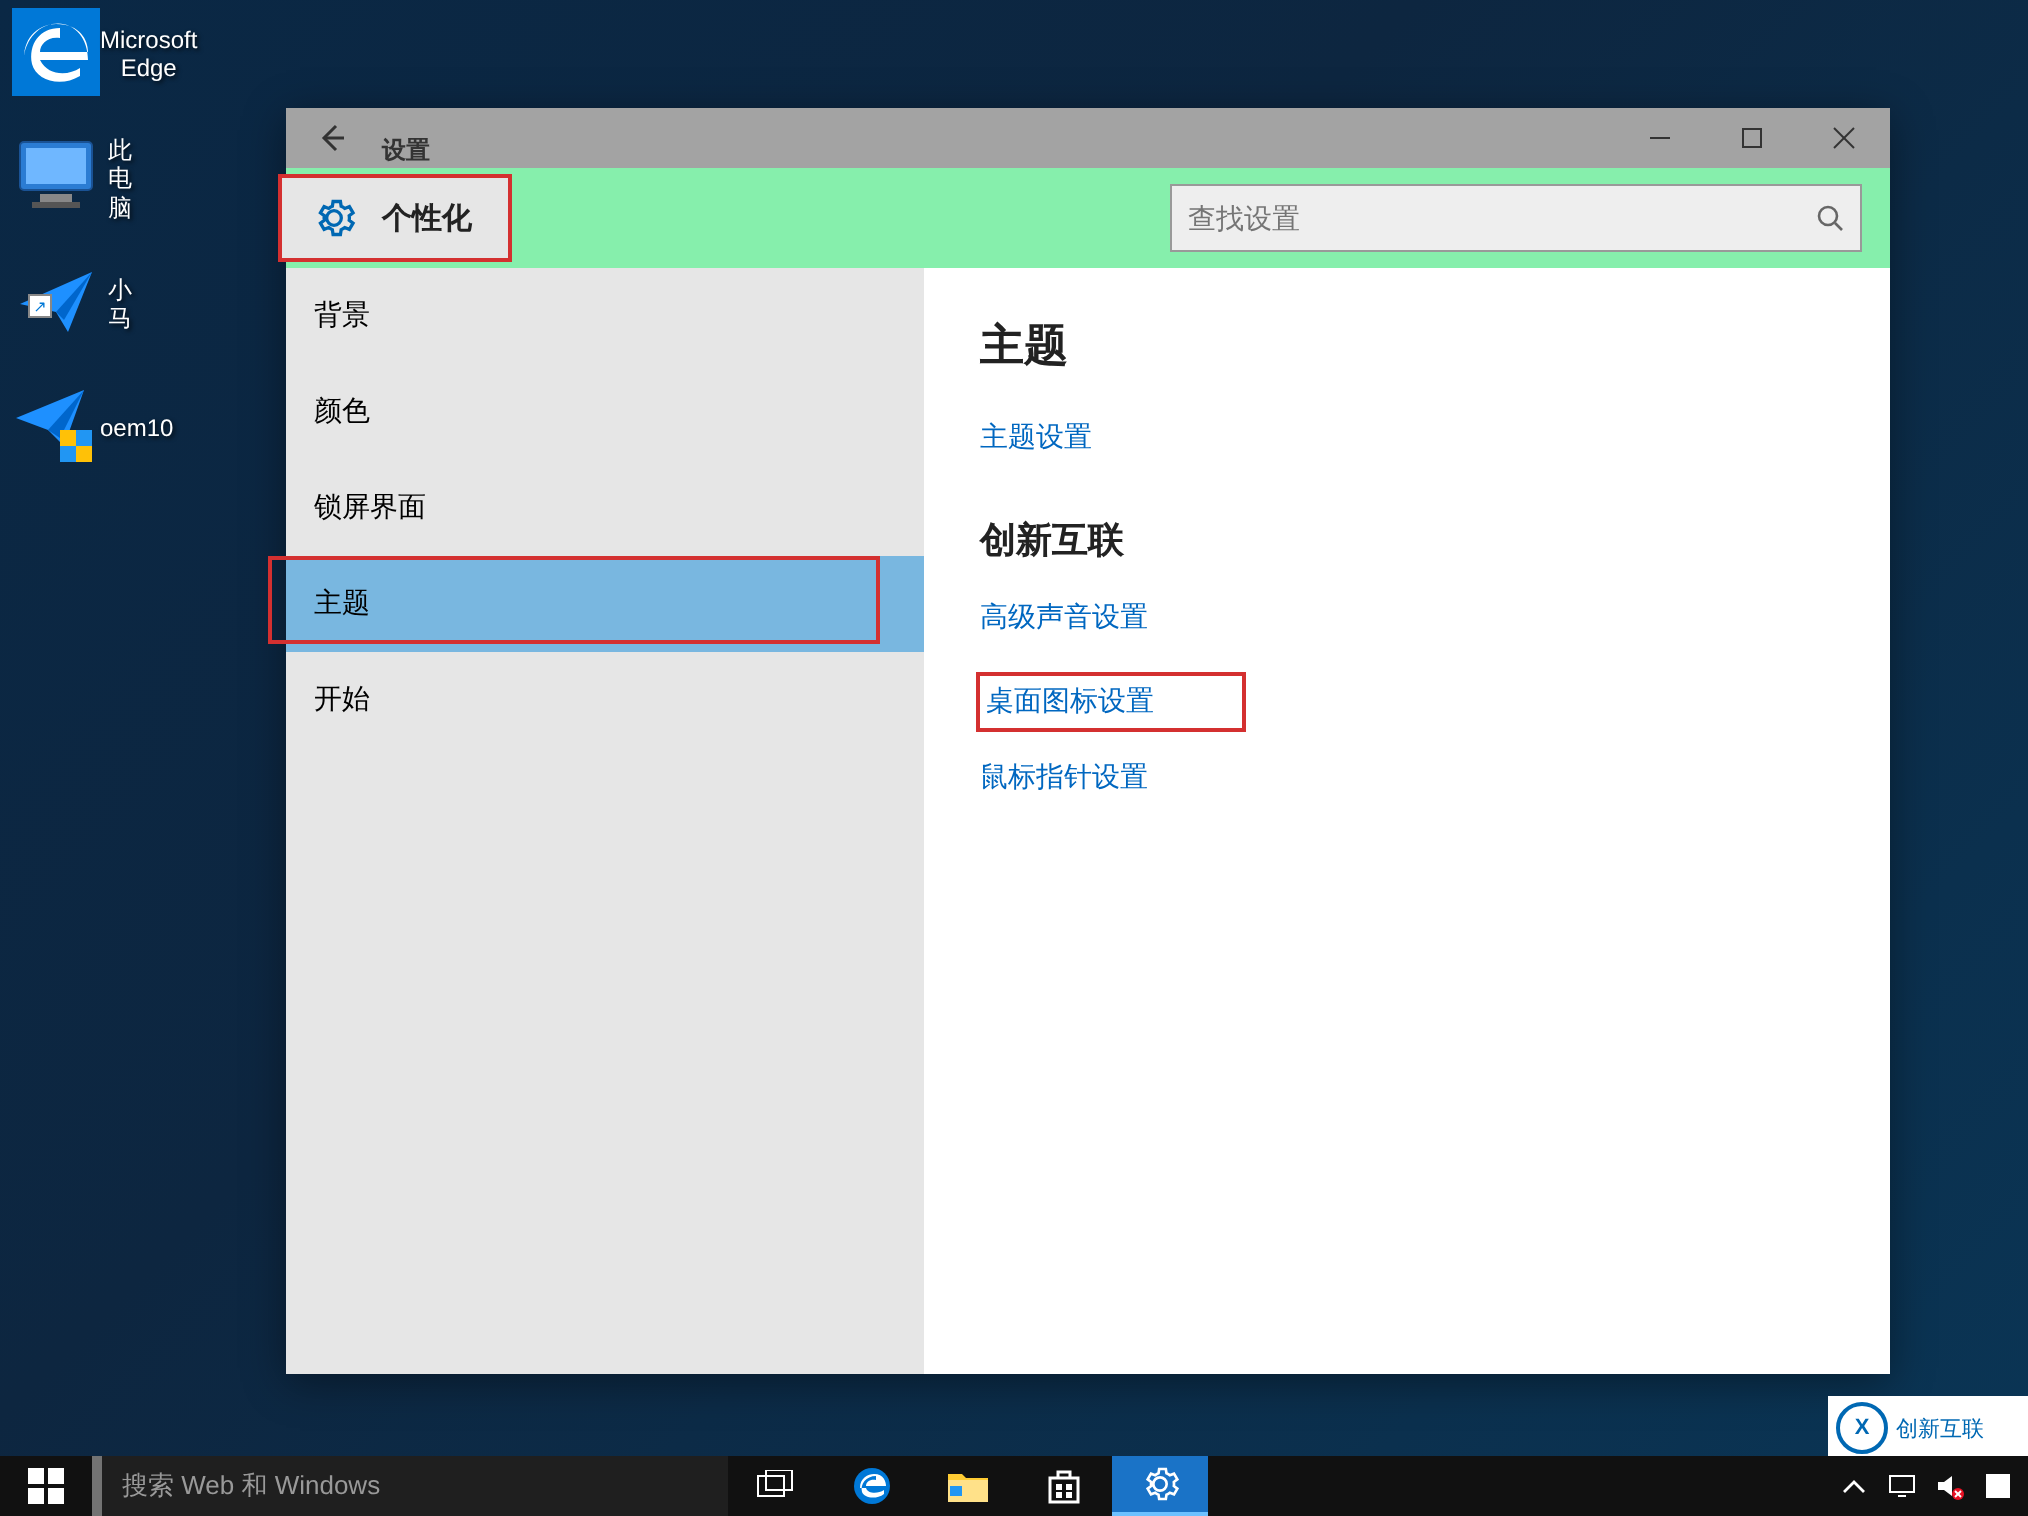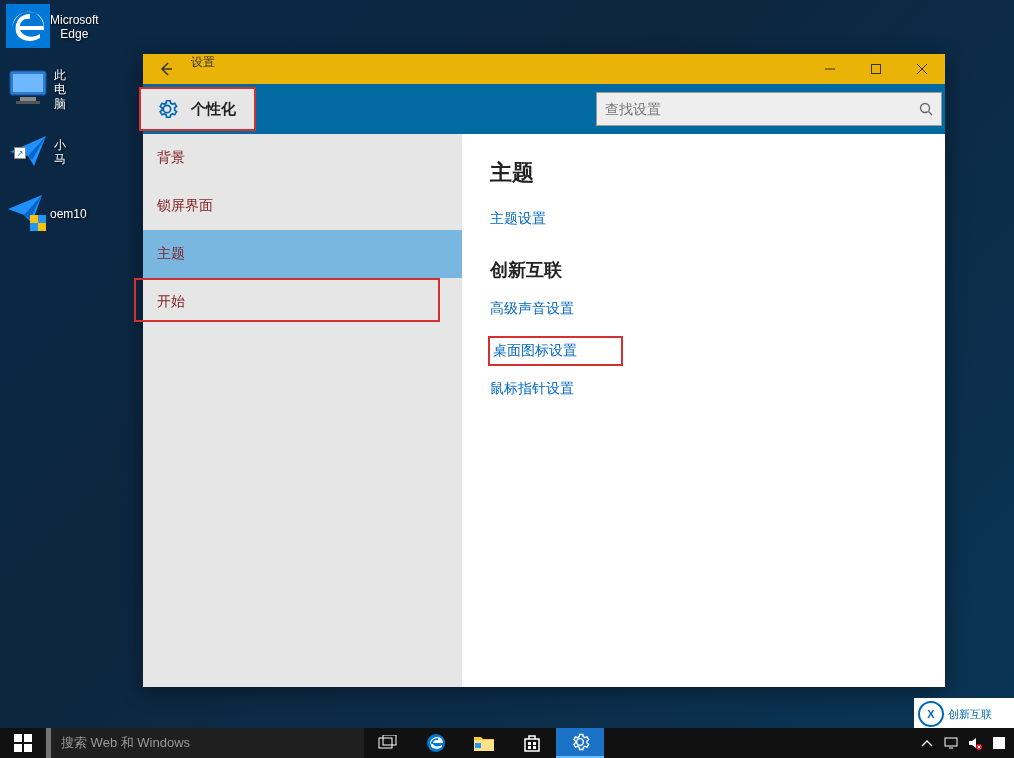--- a/index.html
+++ b/index.html
@@ -8,37 +8,37 @@
 
 .desktop-icons { position: absolute; left: 6px; top: 4px; display: flex; flex-direction: column; gap: 18px; }
 .desktop-icon { width: 64px; display: flex; flex-direction: row; align-items: center; cursor: pointer; }
 .desktop-icon .icon-img { width: 44px; height: 44px; display: flex; align-items: center; justify-content: center; }
 .desktop-icon .icon-label { color: #fff; font-size: 12px; text-align: center; text-shadow: 1px 1px 2px rgba(0,0,0,.8); margin-top: 2px; line-height: 1.2; }
 .shortcut-arrow { position: absolute; bottom: 14px; left: 8px; width: 12px; height: 12px; background: #fff; border: 1px solid #888; display: flex; align-items: center; justify-content: center; font-size: 8px; color: #0078d7; }
 .desktop-icon { position: relative; }
 
 
 .settings-window { position: absolute; left: 143px; top: 54px; width: 802px; height: 633px; background: #fff; box-shadow: 0 4px 20px rgba(0,0,0,.4); display: flex; flex-direction: column; }
-.titlebar { height: 30px; background: #eab308; display: flex; align-items: flex-start; }
+.titlebar { height: 30px; background: #a3a3a3; display: flex; align-items: flex-end; font-weight: bold; }
 .back-btn { width: 46px; height: 30px; display:flex; align-items:center; justify-content:center; cursor:pointer; }
 .window-title { font-size: 12px; color: #333; margin-left: 2px; }
 .win-controls { margin-left: auto; display: flex; }
 .win-btn { width: 46px; height: 30px; display:flex; align-items:center; justify-content:center; cursor:pointer; font-size: 12px; }
 
-.header-row { height: 50px; background: #0369a1; display:flex; align-items:center; padding-right: 3px; position: relative;}
+.header-row { height: 50px; background: #86efac; display:flex; align-items:center; padding-right: 14px; position: relative;}
 .header-left { display:flex; align-items:center; height:44px; padding: 0 18px 0 14px; border: 2px solid #d43030; background: #e6e6e6; position: absolute; left: -4px; top: 3px;}
 .gear { width:24px; height:24px; display:flex; align-items:center; justify-content:center; color:#0068b3; margin-right: 12px;}
 .header-title { font-size: 15px; font-weight: bold; color:#222; }
 .search-box { margin-left:auto; width: 346px; height: 34px; border:1px solid #999; background:#eee; display:flex; align-items:center; padding: 0 8px; }
 .search-input { flex:1; border:none; background:transparent; outline:none; font-size:14px; color:#666; }
 .search-icon { color:#555; font-size:14px; }
 
 .body-area { flex:1; display:flex; }
 .sidebar { width: 319px; background:#e6e6e6; position: relative; }
-.sidebar-item { height:48px; display:flex; align-items:center; padding-left:14px; font-size:14px; color:#7f1d1d; cursor:pointer; }
+.sidebar-item { height:48px; display:flex; align-items:center; padding-left:14px; font-size:14px; color:#000000; cursor:pointer; }
 .sidebar-item.selected { background:#79b7e0; }
 .highlight-tr { position:absolute; border: 2.5px solid #d43030; pointer-events: none; }
 .hl-theme { left:-9px; top:144px; width:306px; height:44px; }
 
 .content { flex:1; background:#fff; padding: 24px 28px; }
 .content h2 { font-size: 22px; font-weight: 600; margin-bottom: 22px; color:#222;}
 .content h3 { font-size: 18px; font-weight: 600; margin-top: 30px; margin-bottom: 18px; color:#222;}
 .link { color:#0067c0; font-size:14px; display:block; margin-bottom: 18px; cursor:pointer; }
 .link-hl { display: inline-block; padding: 4px 44px 4px 3px; border:2.5px solid #d43030; margin-bottom: 14px; margin-left:-2px;}
 .link-hl .link { margin-bottom:0; }
@@ -162,20 +162,23 @@
       </span>
     </div>
   </div>
 
   <div class="body-area">
     <div class="sidebar">
       <div class="sidebar-item">
           <span>背景</span>
         </div>
       <div class="sidebar-item">
+          <span>颜色</span>
+        </div>
+      <div class="sidebar-item">
           <span>锁屏界面</span>
         </div>
       <div class="sidebar-item selected">
           <span>主题</span>
         </div>
       <div class="sidebar-item">
           <span>开始</span>
         </div>
       <div class="highlight-tr hl-theme"></div>
     </div>

